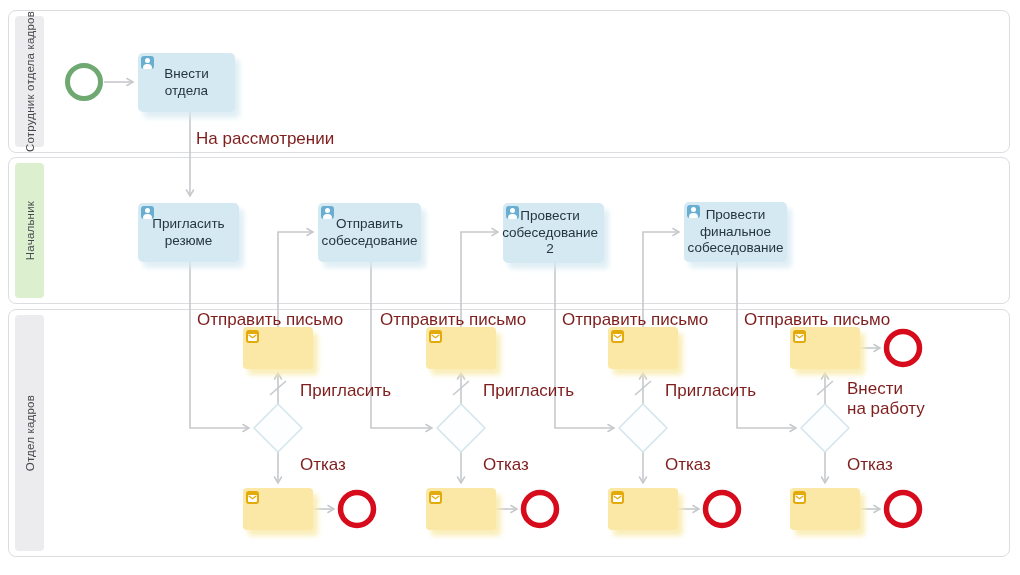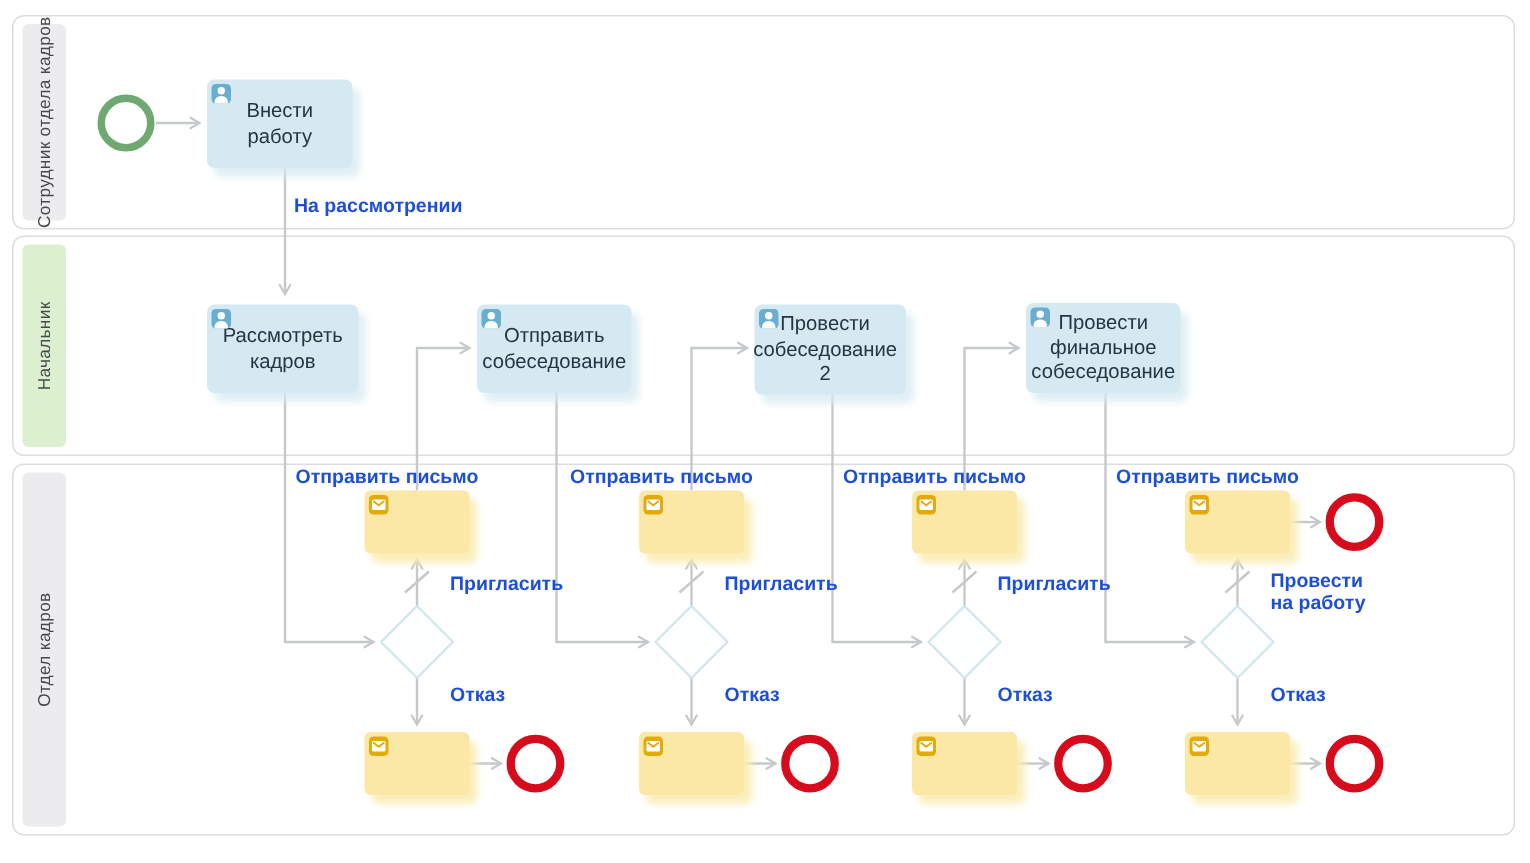--- a/index.html
+++ b/index.html
@@ -30,22 +30,22 @@
   .user-badge::before { content:""; position:absolute; top:2px; left:4px; width:5px; height:5px;
                         border-radius:50%; background:#fff; }
   .user-badge::after  { content:""; position:absolute; top:8px; left:2px; width:9px; height:5px;
                         border-radius:4.5px 4.5px 1px 1px; background:#fff; }
 
   .msg { position:absolute; z-index:3; width:70px; height:42px; background:#fbe8a6;
          border-radius:4px; box-shadow:5px 6px 5px rgba(250,236,179,.9); }
   .mail-badge { background:#e2ab0b; }
 
   
-  .flabel { position:absolute; z-index:4; font-size:13px; color:#1d4ed8;
-            white-space:pre-line; line-height:1.18;font-weight:bold; }
+  .flabel { position:absolute; z-index:4; font-size:17px; color:#7f1d1d;
+            white-space:pre-line; line-height:1.18; }
 </style>
 </head>
 <body>
 
 <div id="stage">
 
   <div class="lane" style="top:10px;height:143px;">
     <div class="lane-label gray">
       <span>Сотрудник отдела кадров</span>
     </div>
@@ -115,25 +115,25 @@
       <circle cx="903" cy="348" r="16.5"></circle>
       <circle cx="357" cy="509" r="16.5"></circle>
       <circle cx="540" cy="509" r="16.5"></circle>
       <circle cx="722" cy="509" r="16.5"></circle>
       <circle cx="903" cy="509" r="16.5"></circle>
     </g>
   </svg>
 
   <div class="task" style="left:138px;top:53px;width:97px;height:59px;">
     <span class="badge user-badge"></span>
-    <span>Внести работу</span>
+    <span>Внести отдела</span>
   </div>
   <div class="task" style="left:138px;top:203px;width:101px;height:59px;">
     <span class="badge user-badge"></span>
-    <span>Рассмотреть кадров</span>
+    <span>Пригласить резюме</span>
   </div>
   <div class="task" style="left:318px;top:203px;width:103px;height:59px;">
     <span class="badge user-badge"></span>
     <span>Отправить собеседование</span>
   </div>
   <div class="task" style="left:503px;top:203px;width:101px;height:60px;justify-content:flex-end;">
     <span class="badge user-badge"></span>
     <span>Провести собеседование 2</span>
   </div>
   <div class="task" style="left:684px;top:202px;width:103px;height:60px;">
@@ -210,21 +210,21 @@
   <div class="flabel" style="left:196px;top:129px;">На рассмотрении</div>
 
   <div class="flabel" style="left:197px;top:310px;">Отправить письмо</div>
   <div class="flabel" style="left:380px;top:310px;">Отправить письмо</div>
   <div class="flabel" style="left:562px;top:310px;">Отправить письмо</div>
   <div class="flabel" style="left:744px;top:310px;">Отправить письмо</div>
 
   <div class="flabel" style="left:300px;top:381px;">Пригласить</div>
   <div class="flabel" style="left:483px;top:381px;">Пригласить</div>
   <div class="flabel" style="left:665px;top:381px;">Пригласить</div>
-  <div class="flabel" style="left:847px;top:379px;">Провести
+  <div class="flabel" style="left:847px;top:379px;">Внести
 на работу</div>
 
   <div class="flabel" style="left:300px;top:455px;">Отказ</div>
   <div class="flabel" style="left:483px;top:455px;">Отказ</div>
   <div class="flabel" style="left:665px;top:455px;">Отказ</div>
   <div class="flabel" style="left:847px;top:455px;">Отказ</div>
 
 </div>
 
 </body></html>

